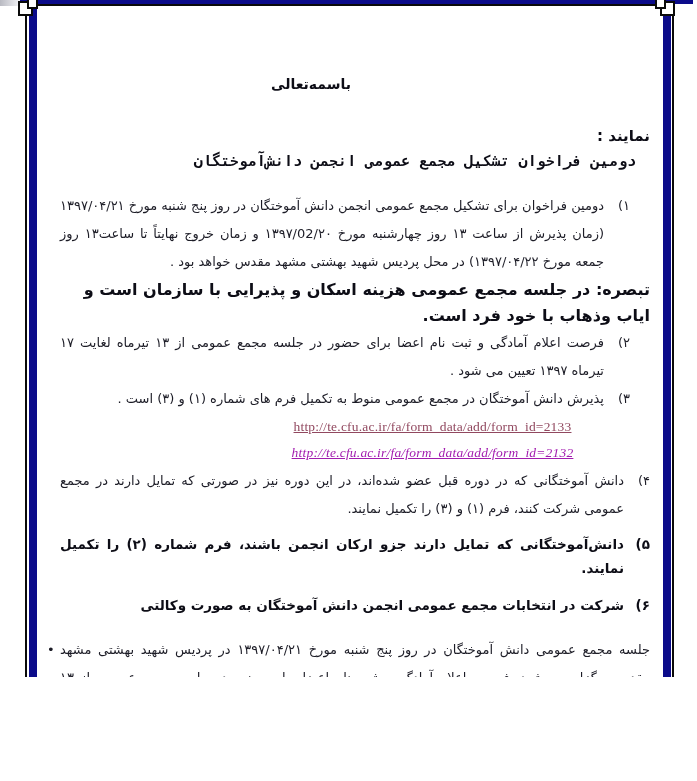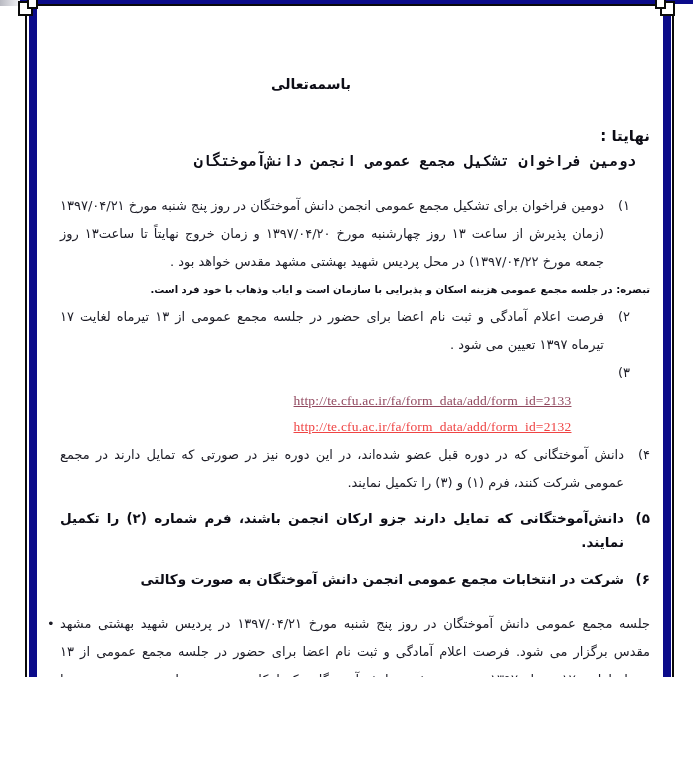--- a/index.html
+++ b/index.html
@@ -31,29 +31,29 @@
   
   .content{position:absolute;left:60px;top:0;width:590px;direction:rtl;}
   .bismillah{margin:76px 88px 0 0;text-align:center;font-weight:bold;font-size:14px;color:#0d0d16;}
   .notice{margin-top:35px;font-weight:bold;font-size:15px;color:#0d0d16;}
   .heading{margin-top:7px;padding-right:14px;font-weight:bold;font-size:15px;color:#0d0d16;font-family:Liberation Mono, monospace;}
   .subheading{margin-top:6px;font-weight:bold;font-size:12.5px;color:#0d0d16;}
   .list{margin-top:21px;font-size:13px;line-height:28px;}
   .item{display:flex;text-align:justify;}
   .item .num{flex:none;width:26px;}
   .indented{padding-right:20px;}
-  .note{margin-top:1px;font-weight:bold;font-size:10px;line-height:26px;color:#0d0d16;}
+  .note{margin-top:1px;font-weight:bold;font-size:16px;line-height:26px;color:#0d0d16;}
   .bold-item{font-weight:bold;font-size:13.5px;line-height:24px;color:#0d0d16;}
   .item-5{margin-top:9px;}
   .item-6{margin-top:13px;}
   .links{direction:ltr;text-align:center;padding-left:155px;margin:1px 0;line-height:26px;}
   .link{font-family:"Liberation Serif","DejaVu Serif",serif;font-size:13.5px;
     text-decoration:underline;letter-spacing:.2px;}
   .link-visited{color:#91485f;}
-  .link-normal{color:#ef4444;}
+  .link-normal{color:#a21caf;font-style:italic;}
   .bullet-para{position:relative;margin-top:19px;font-size:13px;line-height:28px;
     text-align:justify;text-align-last:center;}
   .bullet-para .marker{position:absolute;right:auto;left:-13px;top:0;font-size:13px;}
 </style>
 </head>
 <body>
 
 <div class="page">
 
   <div class="edge-shade"></div>
@@ -70,41 +70,42 @@
   <div class="knot knot-tr">
     <div class="sq1"></div>
       <div class="sq2"></div>
   </div>
   <div class="bar-gold"></div>
 
   <div class="content">
 
     <div class="bismillah">باسمه‌تعالی</div>
 
-    <div class="notice">نهایتا :</div>
+    <div class="notice">نمایند :</div>
 
     <div class="heading">دومین فراخوان تشکیل مجمع عمومی انجمن دانش‌آموختگان</div>
 
 
     <div class="list">
 
       <div class="item indented">
         <span class="num">۱)</span>
-        <span class="txt">دومین فراخوان برای تشکیل مجمع عمومی انجمن دانش آموختگان در روز پنج شنبه مورخ ۱۳۹۷/۰۴/۲۱ (زمان پذیرش از ساعت ۱۳ روز چهارشنبه مورخ ۱۳۹۷/۰۴/۲۰ و زمان خروج نهایتاً تا ساعت۱۳ روز جمعه مورخ ۱۳۹۷/۰۴/۲۲) در محل پردیس شهید بهشتی مشهد مقدس خواهد بود .</span>
+        <span class="txt">دومین فراخوان برای تشکیل مجمع عمومی انجمن دانش آموختگان در روز پنج شنبه مورخ ۱۳۹۷/۰۴/۲۱ (زمان پذیرش از ساعت ۱۳ روز چهارشنبه مورخ ۱۳۹۷/02/۲۰ و زمان خروج نهایتاً تا ساعت۱۳ روز جمعه مورخ ۱۳۹۷/۰۴/۲۲) در محل پردیس شهید بهشتی مشهد مقدس خواهد بود .</span>
       </div>
 
       <div class="note">تبصره: در جلسه مجمع عمومی هزینه اسکان و پذیرایی با سازمان است و ایاب وذهاب با خود فرد است.</div>
 
       <div class="item indented">
         <span class="num">۲)</span>
         <span class="txt">فرصت اعلام آمادگی و ثبت نام اعضا برای حضور در جلسه مجمع عمومی از ۱۳ تیرماه لغایت ۱۷ تیرماه ۱۳۹۷ تعیین می شود .</span>
       </div>
 
       <div class="item indented">
         <span class="num">۳)</span>
+        <span class="txt">پذیرش دانش آموختگان در مجمع عمومی منوط به تکمیل فرم های شماره (۱) و (۳) است .</span>
       </div>
 
       <div class="links">
         <div><span class="link link-visited">http://te.cfu.ac.ir/fa/form_data/add/form_id=2133</span></div>
         <div><span class="link link-normal">http://te.cfu.ac.ir/fa/form_data/add/form_id=2132</span></div>
       </div>
 
       <div class="item">
         <span class="num">۴)</span>
         <span class="txt">دانش آموختگانی که در دوره قبل عضو شده‌اند، در این دوره نیز در صورتی که تمایل دارند در مجمع عمومی شرکت کنند، فرم (۱) و (۳) را تکمیل نمایند.</span>

